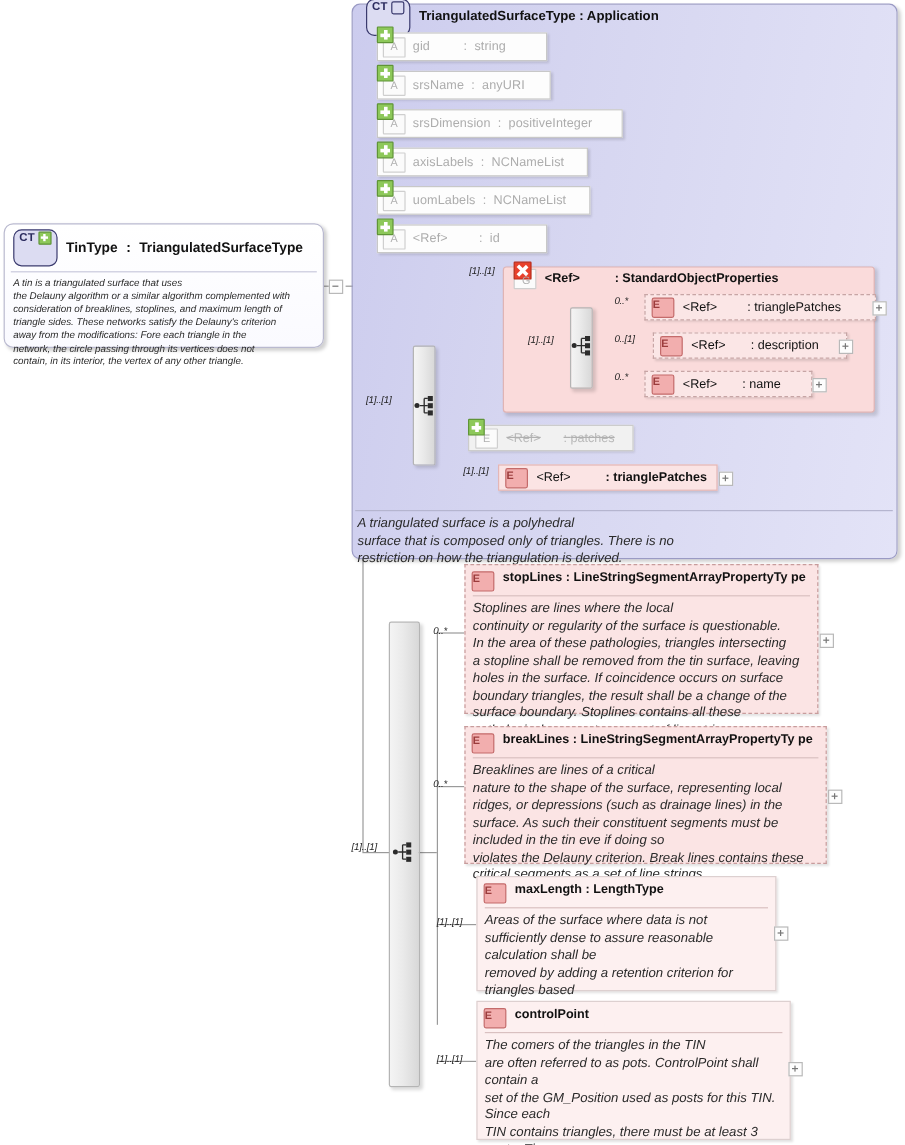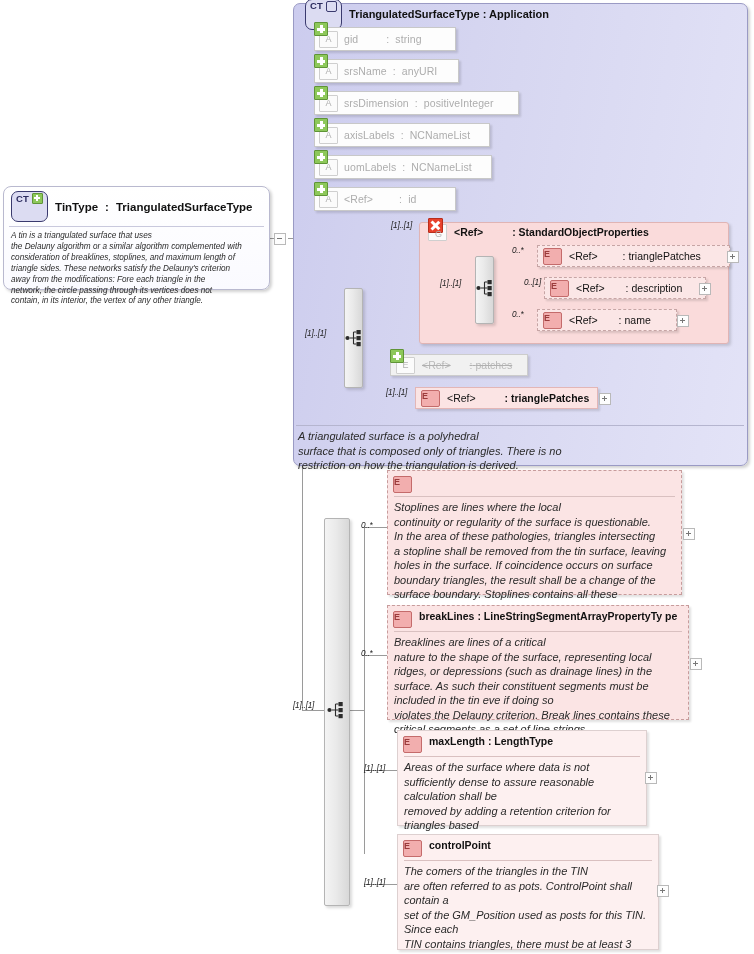--- a/index.html
+++ b/index.html
@@ -281,21 +281,21 @@
 </div>
 <div class="exp" style="left:727px;top:251px;"></div>
 <div class="occ" style="left:512px;top:246px;">0..*</div>
 
 <div class="abs el-box dashed" style="left:544px;top:277px;width:162px;height:22px;">
   <span class="badge-e">E</span>
   <span>&lt;Ref&gt;</span>
   <span style="margin-left:14px;"><span>:</span> <span>description</span></span>
 </div>
 <div class="exp" style="left:699px;top:283px;"></div>
-<div class="occ" style="left:524px;top:278px;">0..[1]</div>
+<div class="occ" style="left:512px;top:278px;">0..[1]</div>
 
 <div class="abs el-box dashed" style="left:537px;top:309px;width:140px;height:22px;">
   <span class="badge-e">E</span>
   <span>&lt;Ref&gt;</span>
   <span style="margin-left:14px;"><span>:</span> <span>name</span></span>
 </div>
 <div class="exp" style="left:677px;top:315px;"></div>
 <div class="occ" style="left:512px;top:310px;">0..*</div>
 
 <div class="abs el-box dim" style="left:390px;top:354px;width:138px;height:22px;">
@@ -348,20 +348,22 @@
   <path d="M4.8 10 H8.5 M8.5 4 V16 M8.5 4 H11.5 M8.5 10 H11.5 M8.5 16 H11.5" stroke="#2b2b2b" stroke-width="1.1" fill="none"></path>
   <rect x="11.5" y="2" width="4.2" height="4.2" fill="#2b2b2b"></rect>
   <rect x="11.5" y="8" width="4.2" height="4.2" fill="#2b2b2b"></rect>
   <rect x="11.5" y="14" width="4.2" height="4.2" fill="#2b2b2b"></rect>
 </svg>
 <div class="occ" style="left:293px;top:701px;">[1]..[1]</div>
 
 <div class="abs doc-box" style="left:387px;top:470px;width:295px;height:125px;">
   <div class="doc-head">
     <span class="badge-e" style="flex:0 0 auto;margin-top:1px;">E</span>
+    <span style="display:block;"><span>stopLines</span> <span>:</span> <span>LineStringSegmentArrayPropertyTy
+pe</span></span>
   </div>
   <div class="doc-sep"></div>
   <div class="doc-text">Stoplines are lines where the local
 continuity or regularity of the surface is questionable.
 In the area of these pathologies, triangles intersecting
 a stopline shall be removed from the tin surface, leaving
 holes in the surface. If coincidence occurs on surface
 boundary triangles, the result shall be a change of the
 surface boundary. Stoplines contains all these
 pathological segments as a set of line strings.</div>

